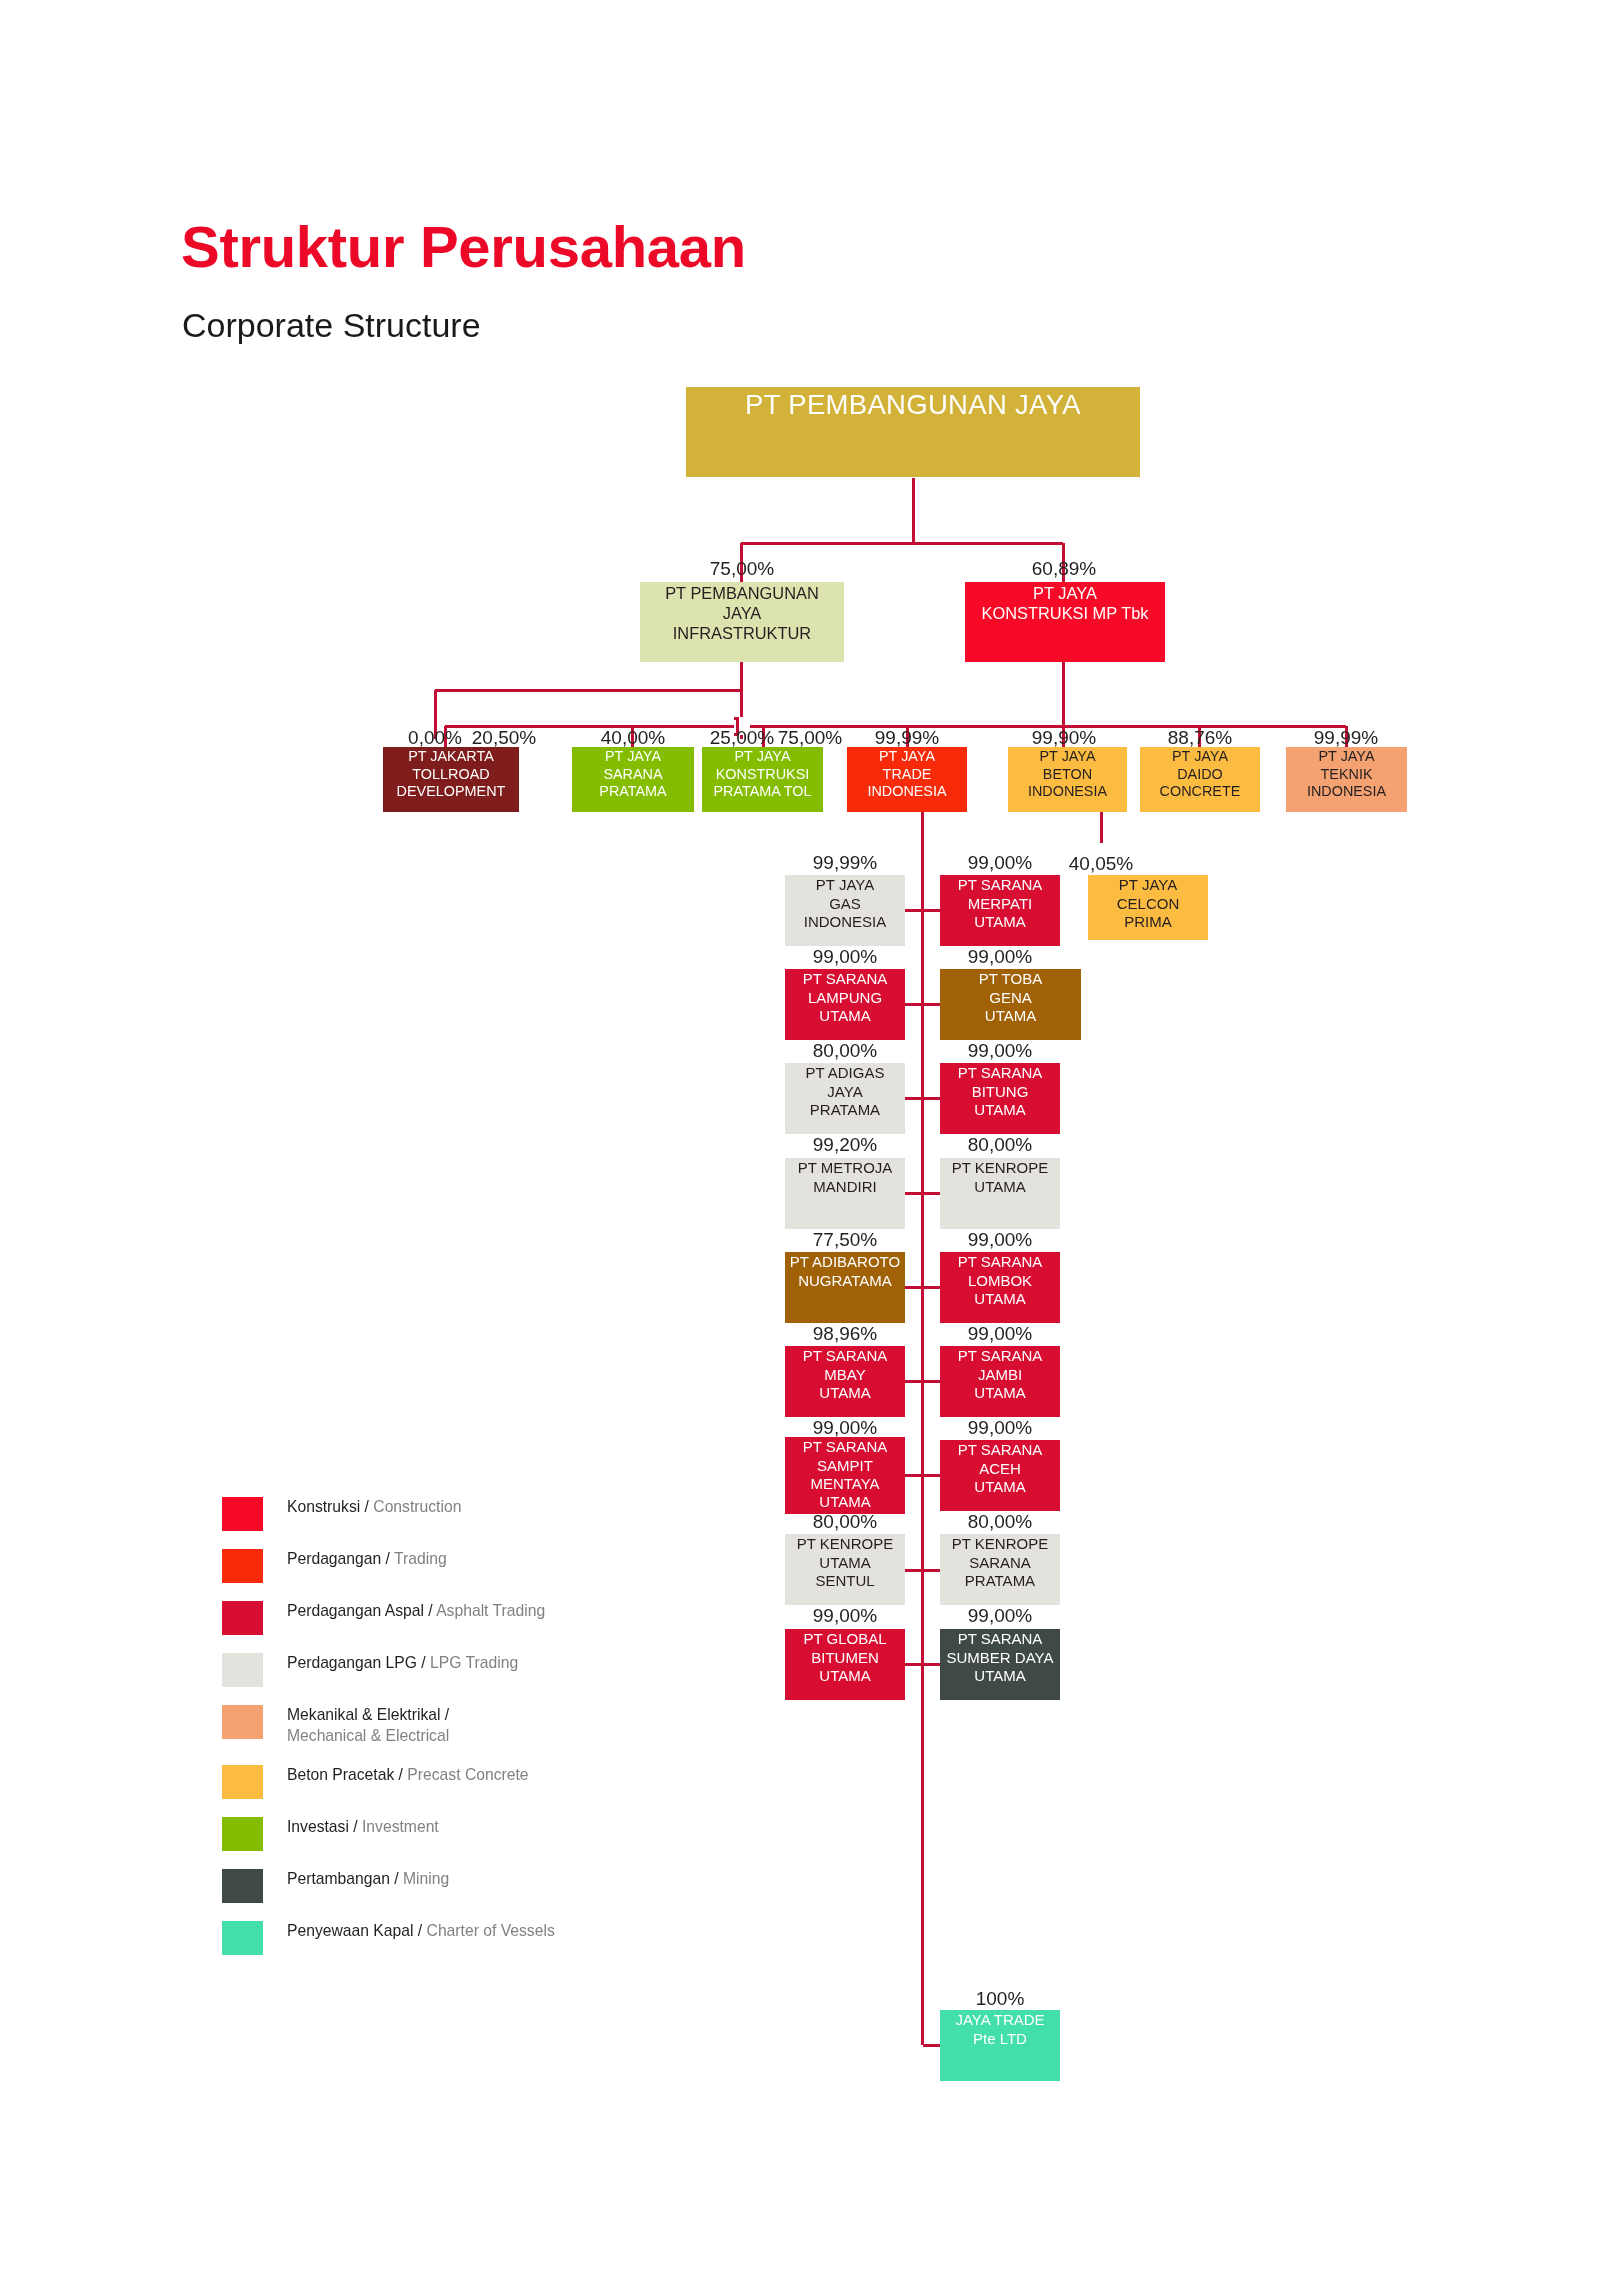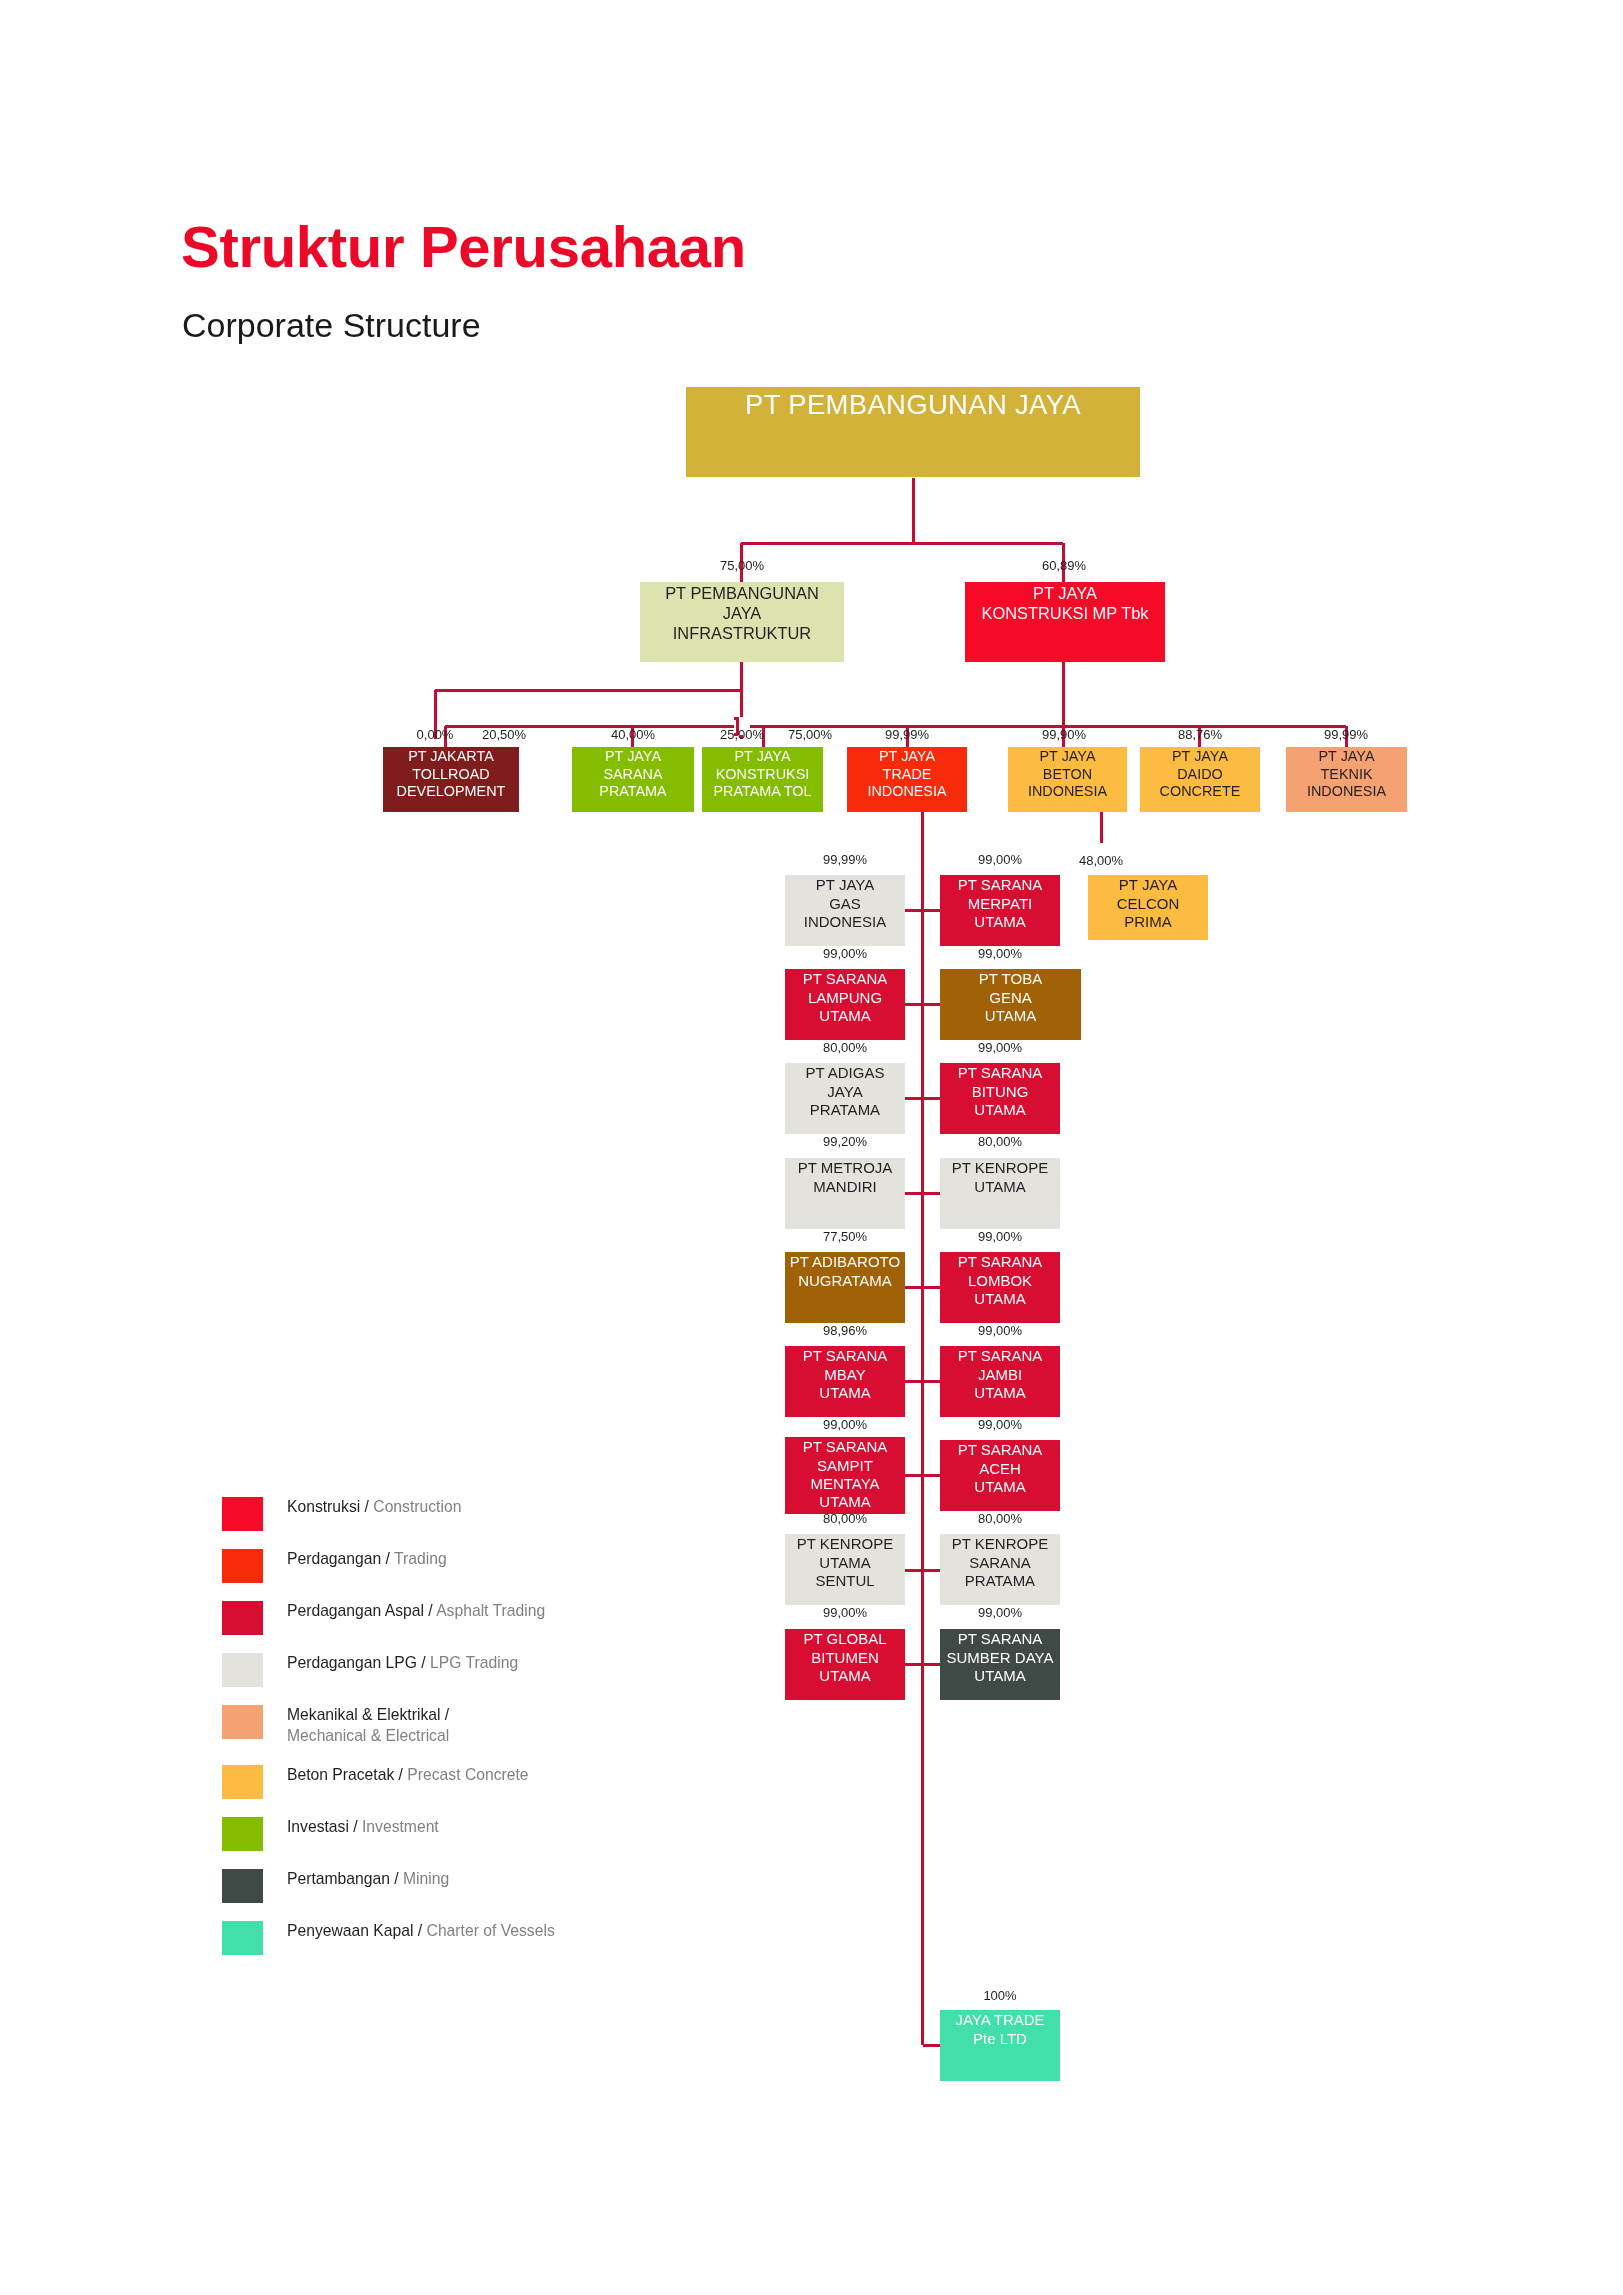--- a/index.html
+++ b/index.html
@@ -24,21 +24,21 @@
     text-align:center; line-height:1.22; padding:1.3px 2.6px;
     white-space:pre-line;
   }
   .node.root   { font-size:27.5px; color:#ffffff; letter-spacing:0.3px; }
   .node.lvl2   { font-size:16.4px; }
   .node.lvl3   { font-size:14.4px; }
   .node.sub    { font-size:15px; }
 
   
   .pct {
-    position:absolute; font-size:13px; color:#231f20;
+    position:absolute; font-size:19px; color:#231f20;
     text-align:center; line-height:1; white-space:nowrap;
   }
 
   
   .ln { position:absolute; background:#c20e35; }
   .lnv { width:3.3px; }
   .lnh { height:3.3px; }
 
   
   #legend { position:absolute; left:222px; top:1492px; width:419px; }
@@ -132,21 +132,21 @@
 INDONESIA</span></div>
     <div class="pct" style="left: 389px; top: 728px; width: 92px;">0,00%</div>
     <div class="pct" style="left: 458px; top: 728px; width: 92px;">20,50%</div>
     <div class="pct" style="left: 587px; top: 728px; width: 92px;">40,00%</div>
     <div class="pct" style="left: 696px; top: 728px; width: 92px;">25,00%</div>
     <div class="pct" style="left: 764px; top: 728px; width: 92px;">75,00%</div>
     <div class="pct" style="left: 861px; top: 728px; width: 92px;">99,99%</div>
     <div class="pct" style="left: 1018px; top: 728px; width: 92px;">99,90%</div>
     <div class="pct" style="left: 1154px; top: 728px; width: 92px;">88,76%</div>
     <div class="pct" style="left: 1300px; top: 728px; width: 92px;">99,99%</div>
-    <div class="pct" style="left: 1055px; top: 854px; width: 92px;">48,00%</div>
+    <div class="pct" style="left: 1055px; top: 854px; width: 92px;">40,05%</div>
     <div class="node sub" style="left: 1088px; top: 875px; width: 120px; height: 65px; background: rgb(252, 187, 65); color: rgb(35, 31, 32);"><span>PT JAYA
 CELCON
 PRIMA</span></div>
     <div class="pct" style="left: 799px; top: 853px; width: 92px;">99,99%</div>
     <div class="node sub" style="left: 785px; top: 875px; width: 120px; height: 71px; background: rgb(228, 226, 220); color: rgb(35, 31, 32);"><span>PT JAYA
 GAS
 INDONESIA</span></div>
     <div class="pct" style="left: 954px; top: 853px; width: 92px;">99,00%</div>
     <div class="node sub" style="left: 940px; top: 875px; width: 120px; height: 71px; background: rgb(216, 13, 50); color: rgb(255, 255, 255);"><span>PT SARANA
 MERPATI

